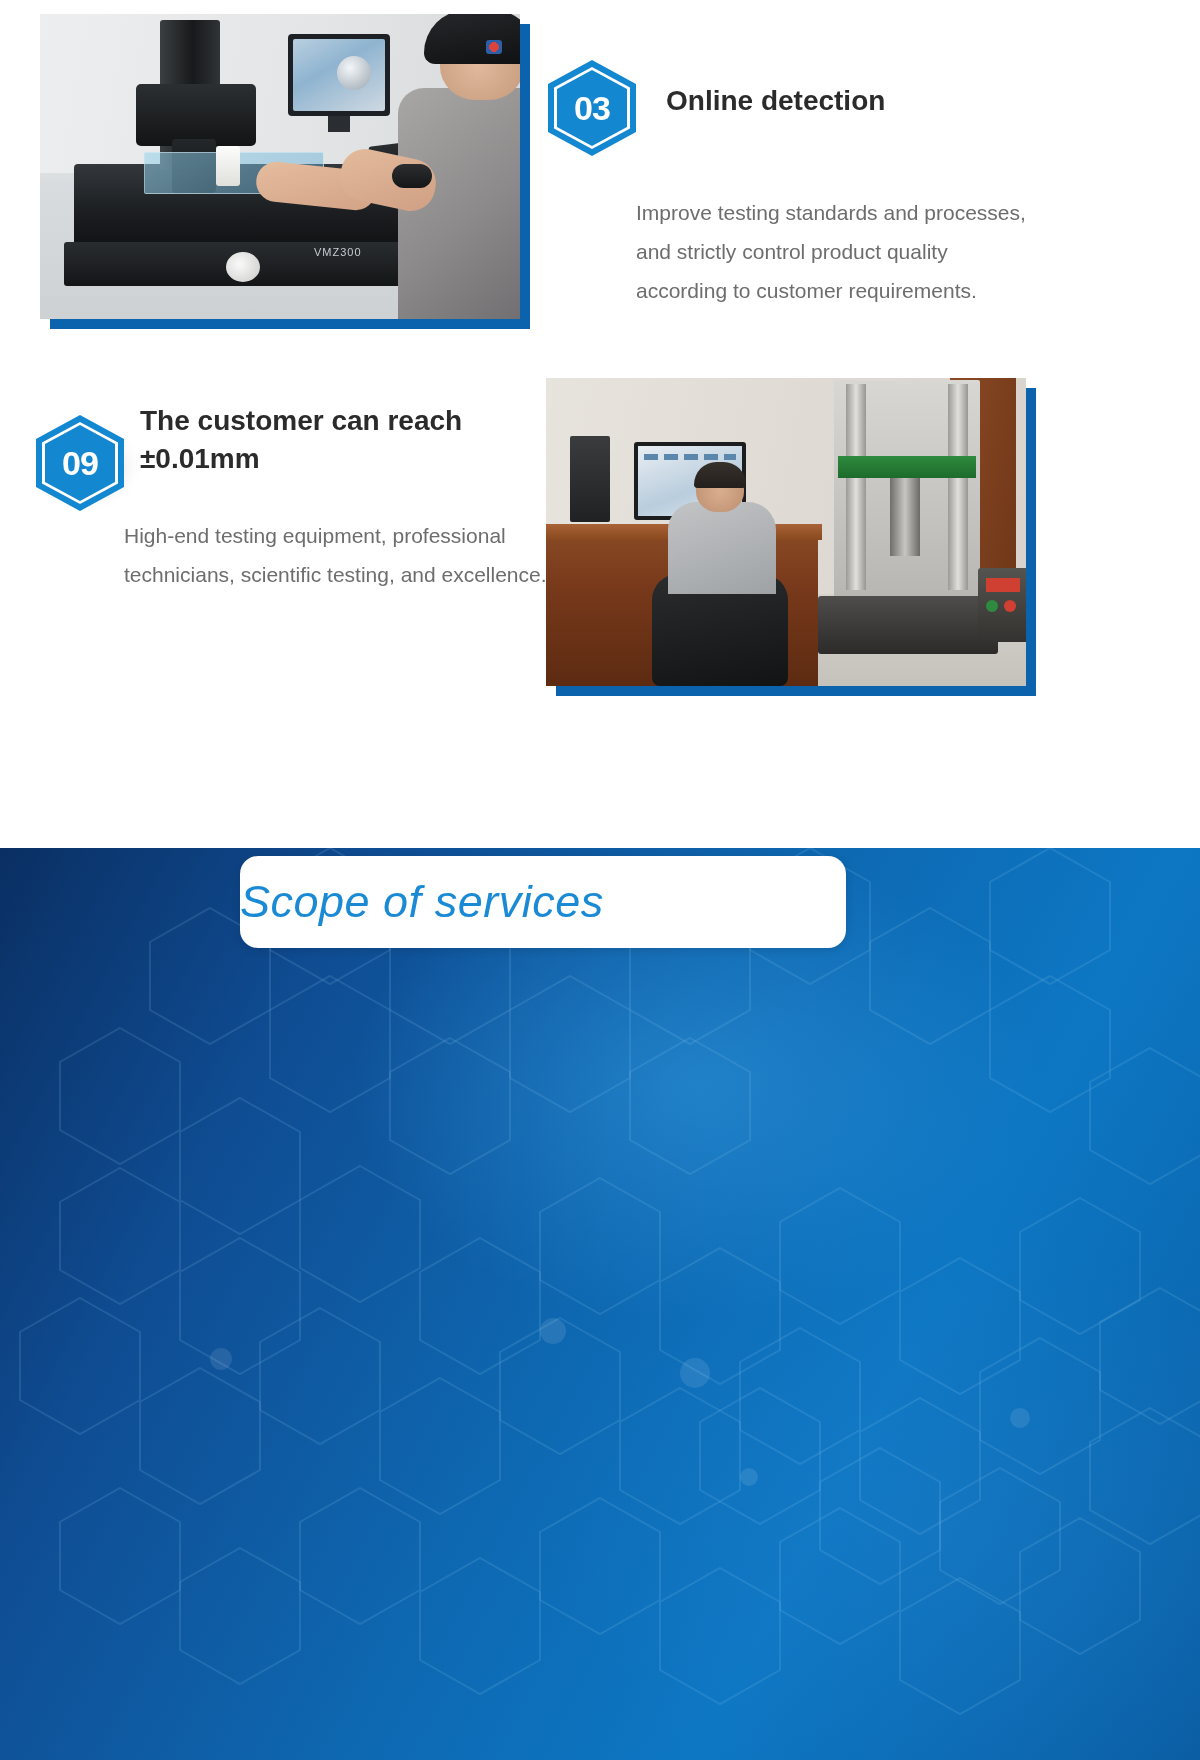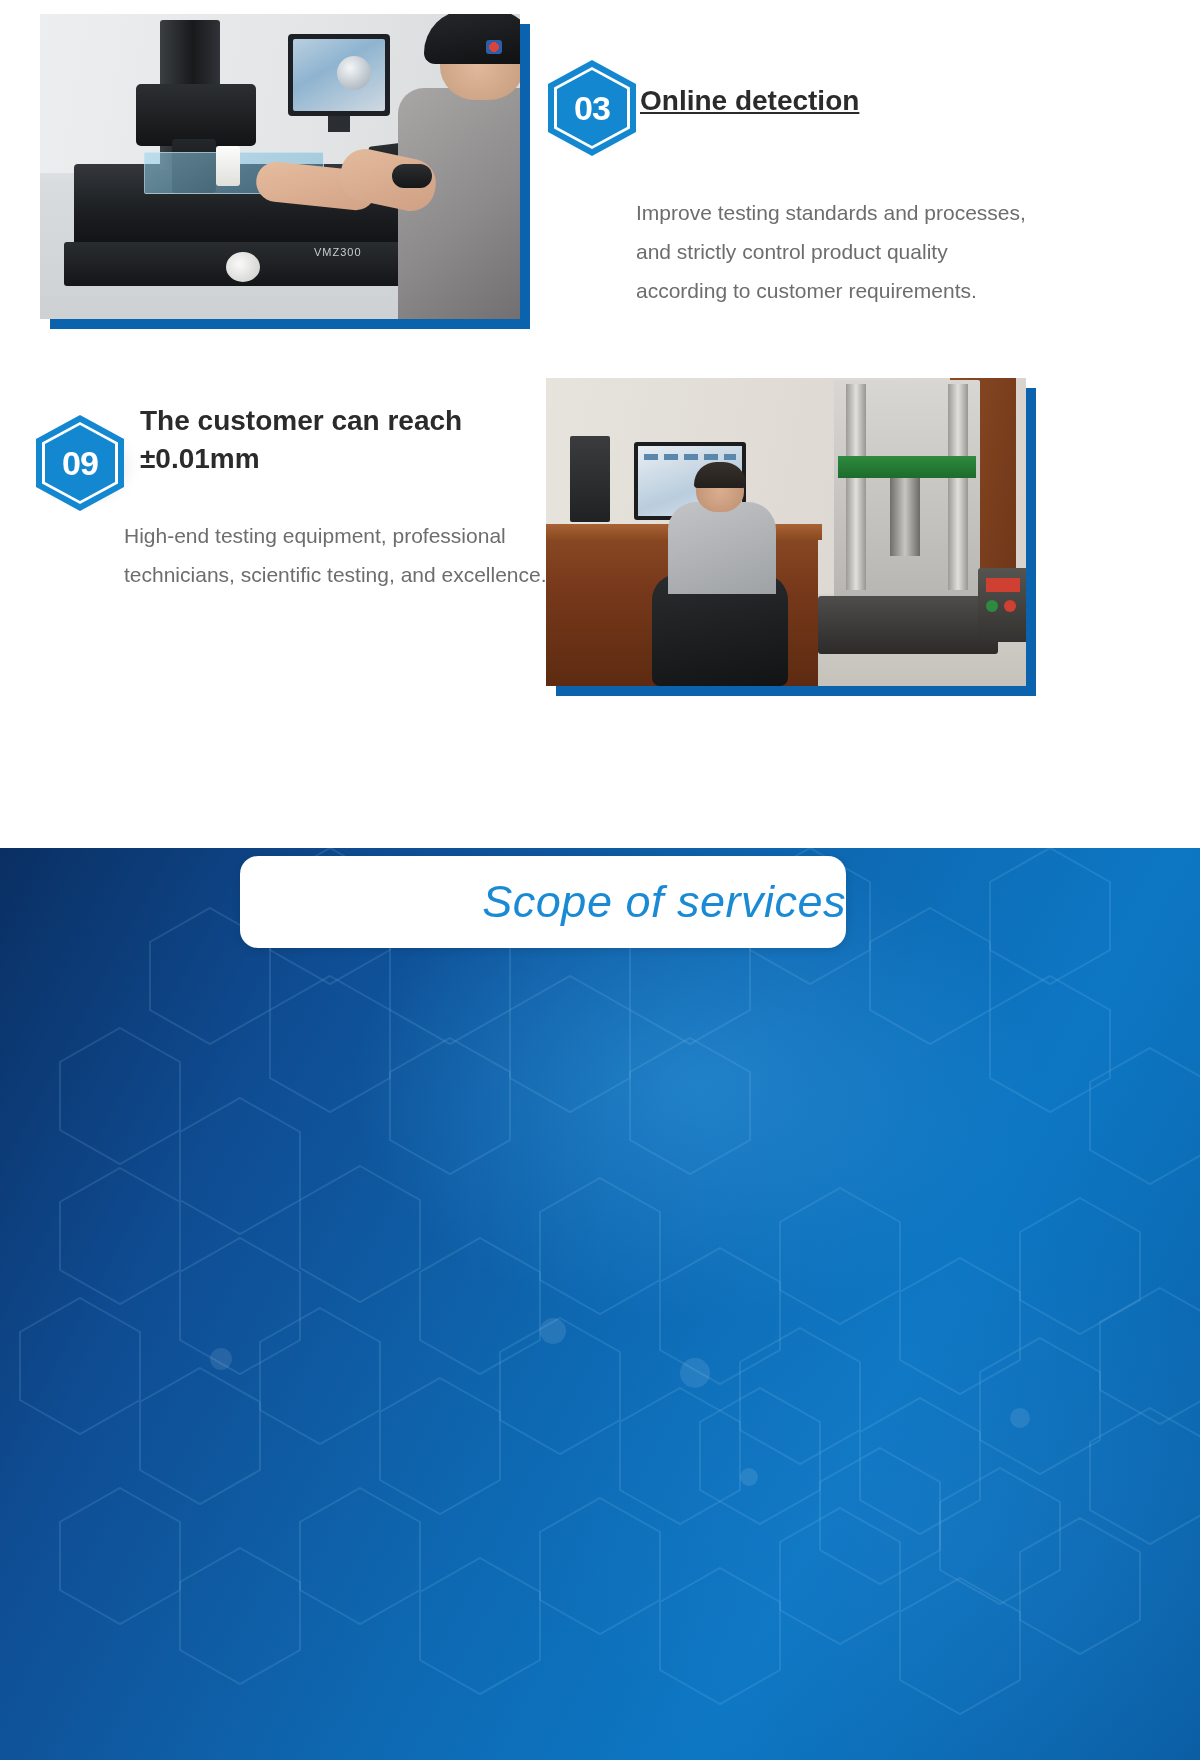--- a/index.html
+++ b/index.html
@@ -160,21 +160,21 @@
     background: radial-gradient(ellipse at 40% 50%, rgba(120,120,120,.28), rgba(255,255,255,0) 70%);
     filter: blur(3px); }
 
   .feat-title { font-size: 28px; font-weight: bold; color:#2b2b2b;
     font-family:"Liberation Sans",sans-serif; line-height: 1.35; }
   .feat-body { font-size: 21px; color:#6d6d6d; line-height: 1.85;
     font-family:"Liberation Sans",sans-serif; }
 
   #feat03 { position:absolute; left:536px; top:60px; width:520px; }
   #feat03 .hex-badge { left:0; top:0;margin-left:12px; }
-  #feat03-title { position:absolute; left:104px; top:22px; width:400px;text-decoration:underline; }
+  #feat03-title { position:absolute; left:130px; top:22px; width:400px; }
   #feat03-body  { position:absolute; left:100px; top:134px; width:390px; }
 
   #feat04 { position:absolute; left:36px; top:402px; width:520px; }
   #feat04 .hex-badge { left:0; top:13px; }
   #feat04-title { position:absolute; left:104px; top:0px; width:400px; }
   #feat04-body  { position:absolute; left:88px; top:115px; width:440px; }
 
   
   .blue-section {
     position:absolute; left:0; top:848px; width:1200px; height:912px;
@@ -183,21 +183,21 @@
       radial-gradient(ellipse 560px 420px at 78% 74%, rgba(30,125,200,.42), rgba(0,0,0,0) 70%),
       linear-gradient(118deg, #0a2f63 0%, #0f4c92 22%, #0e67b0 48%, #0d77c4 70%, #0b5ea4 100%);
     overflow:hidden;
   }
   .hexpattern { position:absolute; inset:0; opacity:.5; }
   .dot { position:absolute; border-radius:50%; background: rgba(255,255,255,.10); }
 
   .scope-card {
     position:absolute; left:240px; top:856px; width:606px; height:92px;
     background:#ffffff; border-radius:18px;
-    display:flex; align-items:center; justify-content:flex-end;
+    display:flex; align-items:center; justify-content:flex-start;
     box-shadow: 0 2px 10px rgba(0,0,0,.12);
   }
   .scope-title { font-size:45px; font-style:italic; color:#1a8ad5;
     font-family:"Liberation Sans",sans-serif; letter-spacing:.5px; }
 </style>
 </head>
 <body>
 
 <div class="page">
 

